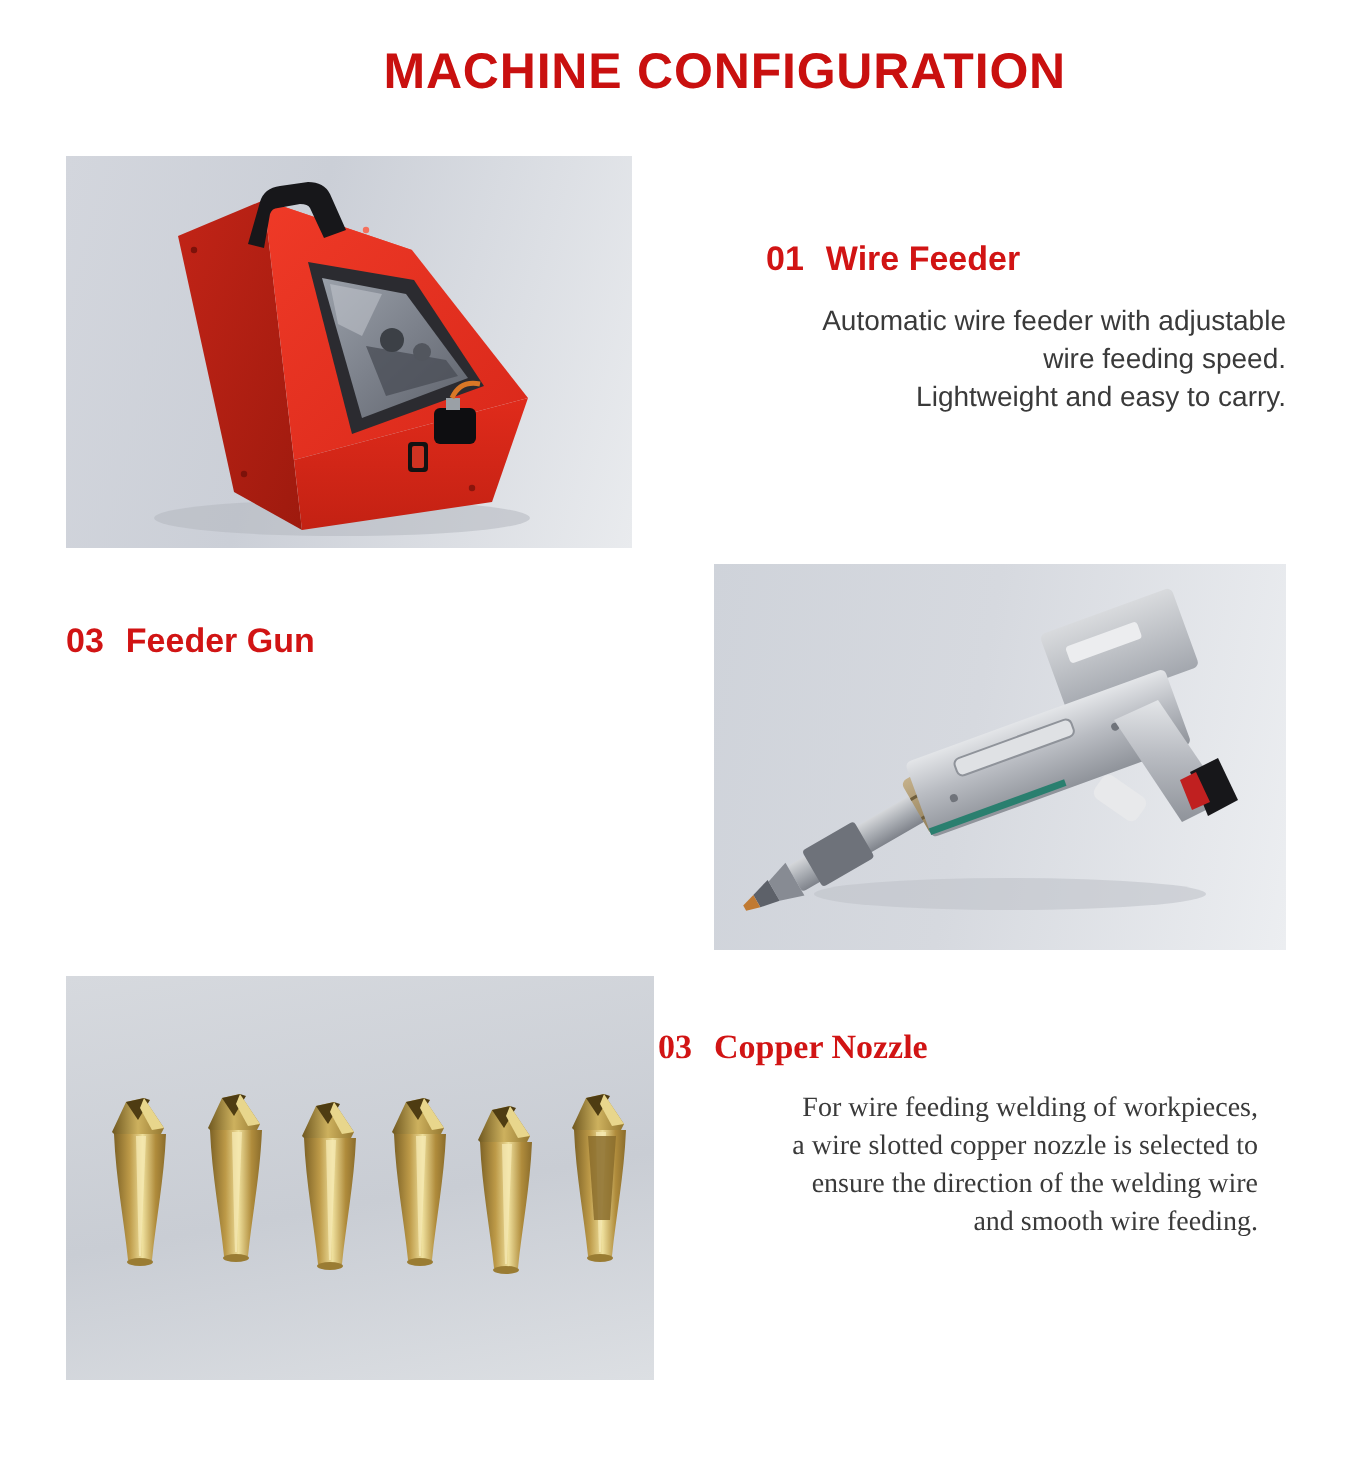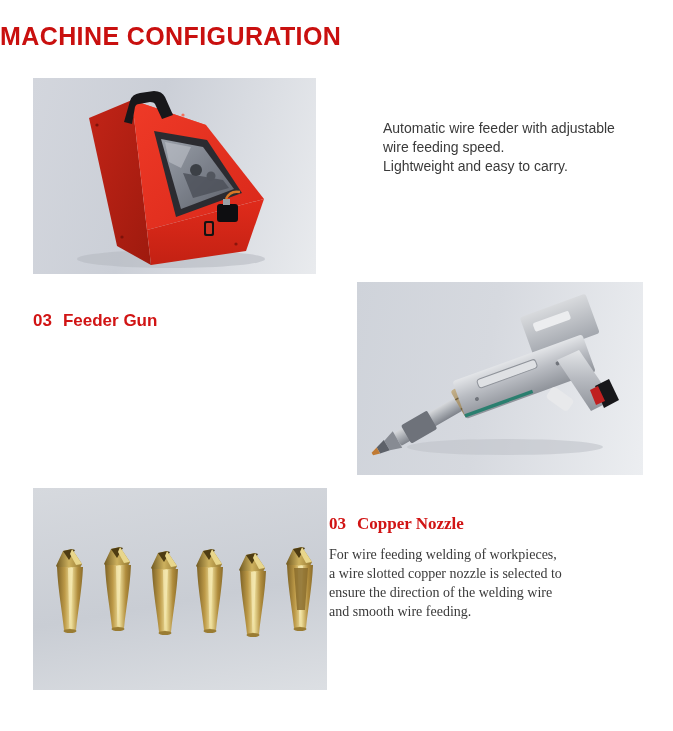--- a/index.html
+++ b/index.html
@@ -2,21 +2,21 @@
 <html><head>
 <meta charset="utf-8">
 <style>
   html,body{margin:0;padding:0;}
   body{
     width:673px;height:731px;position:relative;background:#ffffff;
     font-family:"Liberation Sans","DejaVu Sans",sans-serif;
     overflow:hidden;
   }
   .page-title{
-    position:absolute;top:22px;left:0;width:533px;text-align:left;
+    position:absolute;top:22px;left:0;width:533px;text-align:right;
     font-size:25px;font-weight:bold;letter-spacing:.4px;color:#c9100f;
   }
   .img-panel{
     position:absolute;overflow:hidden;
   }
   .panel-1{left:33px;top:78px;width:283px;height:196px;
     background:linear-gradient(105deg,#d3d6dd 0%,#cbcfd7 40%,#e9ebee 100%);}
   .panel-2{left:357px;top:282px;width:286px;height:193px;
     background:linear-gradient(100deg,#cfd3da 0%,#d6d9df 45%,#eceef1 100%);}
   .panel-3{left:33px;top:488px;width:294px;height:202px;
@@ -26,20 +26,21 @@
   .tb-2{left:33px;top:310px;width:330px;}
   .tb-3{left:329px;top:513px;width:300px;font-family:Liberation Serif, serif;}
   .section-heading{
     font-size:17px;font-weight:bold;color:#d11414;line-height:21px;
     margin:0 0 11px 0;white-space:nowrap;
   }
   .section-heading .num{margin-right:11px;}
   .section-desc{
     font-size:14px;line-height:19px;color:#3a3a3a;white-space:pre-line;
     margin:0;
+    text-align:right;
   }
   svg{display:block;}
 </style>
 </head>
 <body>
 
 <div class="page-title">MACHINE CONFIGURATION</div>
 
 <div class="img-panel panel-1">
   <svg width="283" height="196" viewBox="0 0 283 196">
@@ -89,20 +90,21 @@
     <rect x="190" y="121" width="7" height="6" fill="#9aa0a6"></rect>
     <path d="M193,121 q4,-9 14,-7" stroke="#d97726" stroke-width="2.5" fill="none"></path>
 
     <circle cx="64" cy="47" r="1.6" fill="#7c120a"></circle>
     <circle cx="89" cy="159" r="1.6" fill="#7c120a"></circle>
     <circle cx="203" cy="166" r="1.6" fill="#8a150c"></circle>
     <circle cx="150" cy="37" r="1.6" fill="#f5705c"></circle>
   </svg>
 </div>
 <div class="text-block tb-1">
+  <h3 class="section-heading"><span class="num">01</span><span>Wire Feeder</span></h3>
   <p class="section-desc">Automatic wire feeder with adjustable
 wire feeding speed.
 Lightweight and easy to carry.</p>
 </div>
 
 <div class="text-block tb-2">
   <h3 class="section-heading"><span class="num">03</span><span>Feeder Gun</span></h3>
 </div>
 <div class="img-panel panel-2">
   <svg width="286" height="193" viewBox="0 0 286 193">

